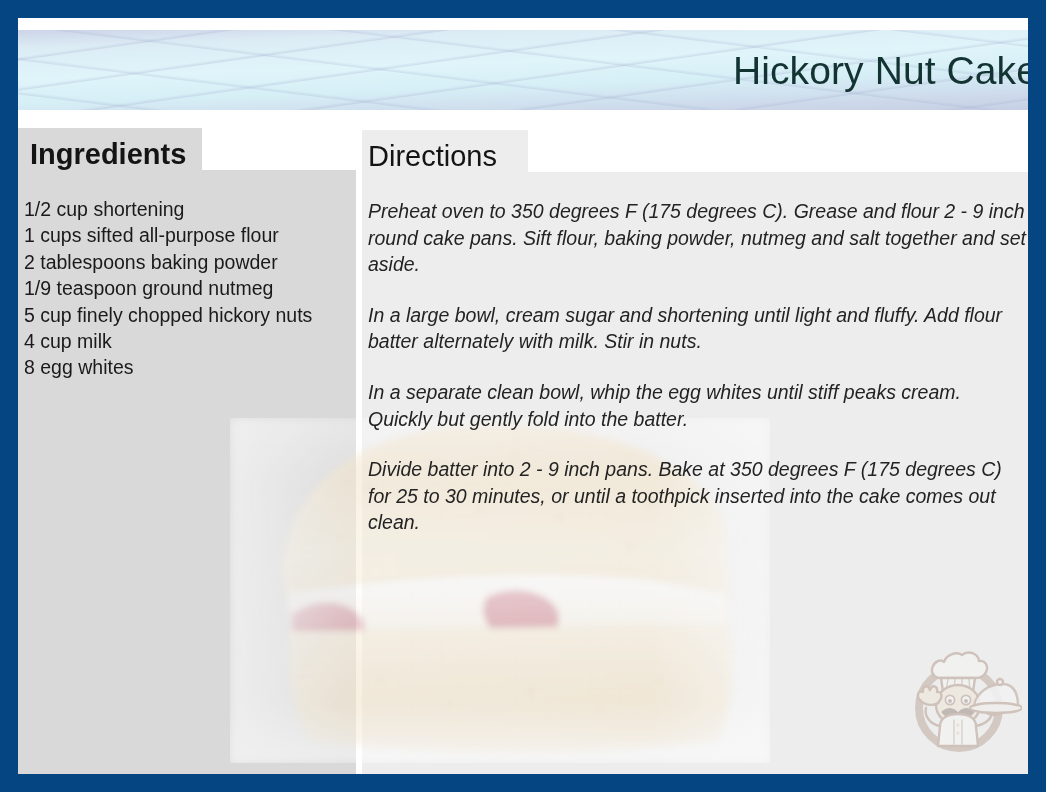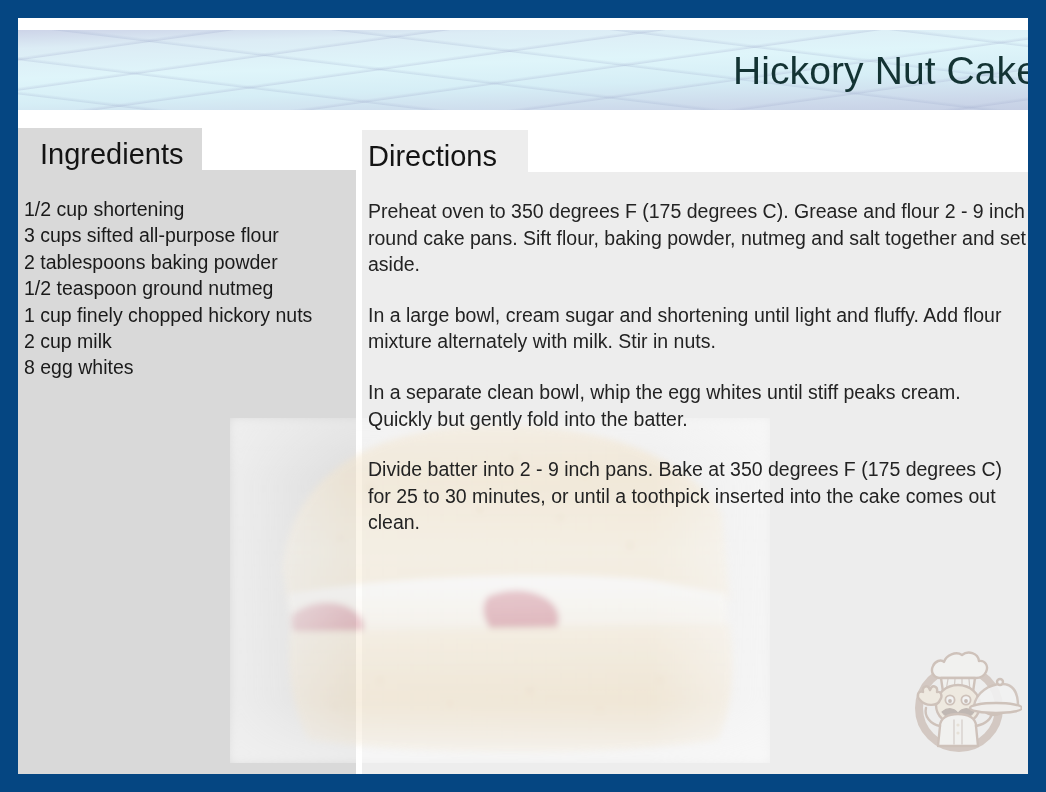--- a/index.html
+++ b/index.html
@@ -87,21 +87,21 @@
     height: 46px;
     background: #ededed;
   }
   .section-heading {
     position: absolute;
     font-size: 29px;
     line-height: 1;
     color: #141414;
     white-space: nowrap;
   }
-  .ing-heading { left: 22px;  top: 122px; }
+  .ing-heading { left: 12px;  top: 122px; font-weight: bold; }
   .dir-heading { left: 350px; top: 124px; }
 
   
   .ing-panel {
     position: absolute;
     left: 0px;
     top: 152px;
     width: 338px;
     height: 610px;
     background: #d9d9d9;
@@ -142,20 +142,21 @@
     position: absolute;
     left: 350px;
     top: 180px;
     width: 660px;
     font-size: 19.5px;
     line-height: 26.6px;
     color: #232323;
   }
   .dir-body p {
     margin: 0 0 24px 0;
+    font-style: italic;
   }
   .dir-body p:last-child { margin-bottom: 14px; }
 
   
   .chef-logo {
     position: absolute;
     right: 6px;
     bottom: 14px;
     width: 126px;
     height: 126px;
@@ -254,31 +255,31 @@
 
     <rect x="0" y="0" width="540" height="345" fill="url(#fadeLeft)" filter="url(#softer)"></rect>
     <rect x="0" y="0" width="540" height="345" fill="url(#fadeVert)" filter="url(#softer)"></rect>
   </svg>
 
   <div class="section-heading ing-heading">Ingredients</div>
   <div class="section-heading dir-heading">Directions</div>
 
   <div class="ing-list">
     <div>1/2 cup shortening</div>
-    <div>3 cups sifted all-purpose flour</div>
+    <div>1 cups sifted all-purpose flour</div>
     <div>2 tablespoons baking powder</div>
-    <div>1/2 teaspoon ground nutmeg</div>
-    <div>1 cup finely chopped hickory nuts</div>
-    <div>2 cup milk</div>
+    <div>1/9 teaspoon ground nutmeg</div>
+    <div>5 cup finely chopped hickory nuts</div>
+    <div>4 cup milk</div>
     <div>8 egg whites</div>
   </div>
 
   <div class="dir-body">
     <p>Preheat oven to 350 degrees F (175 degrees C). Grease and flour 2 - 9 inch round cake pans. Sift flour, baking powder, nutmeg and salt together and set aside.</p>
-    <p>In a large bowl, cream sugar and shortening until light and fluffy. Add flour mixture alternately with milk. Stir in nuts.</p>
+    <p>In a large bowl, cream sugar and shortening until light and fluffy. Add flour batter alternately with milk. Stir in nuts.</p>
     <p>In a separate clean bowl, whip the egg whites until stiff peaks cream. Quickly but gently fold into the batter.</p>
     <p>Divide batter into 2 - 9 inch pans. Bake at 350 degrees F (175 degrees C) for 25 to 30 minutes, or until a toothpick inserted into the cake comes out clean.</p>
   </div>
 
   <svg class="chef-logo" viewBox="0 0 126 126">
     <g fill="none" stroke="#7a5a46" stroke-width="2.4" stroke-linejoin="round" stroke-linecap="round">
 
       <circle cx="63" cy="74" r="40" stroke="#8a6048" stroke-width="8" opacity="0.85"></circle>
 
       <path d="M44,44 C38,44 34,38 37,32 C39,27 45,25 48,28 C50,21 60,17 66,21 C72,16 82,19 83,27 C89,26 93,32 90,38 C88,42 84,44 80,44 Z" fill="#fdfbf6" stroke="#8a6048"></path>

